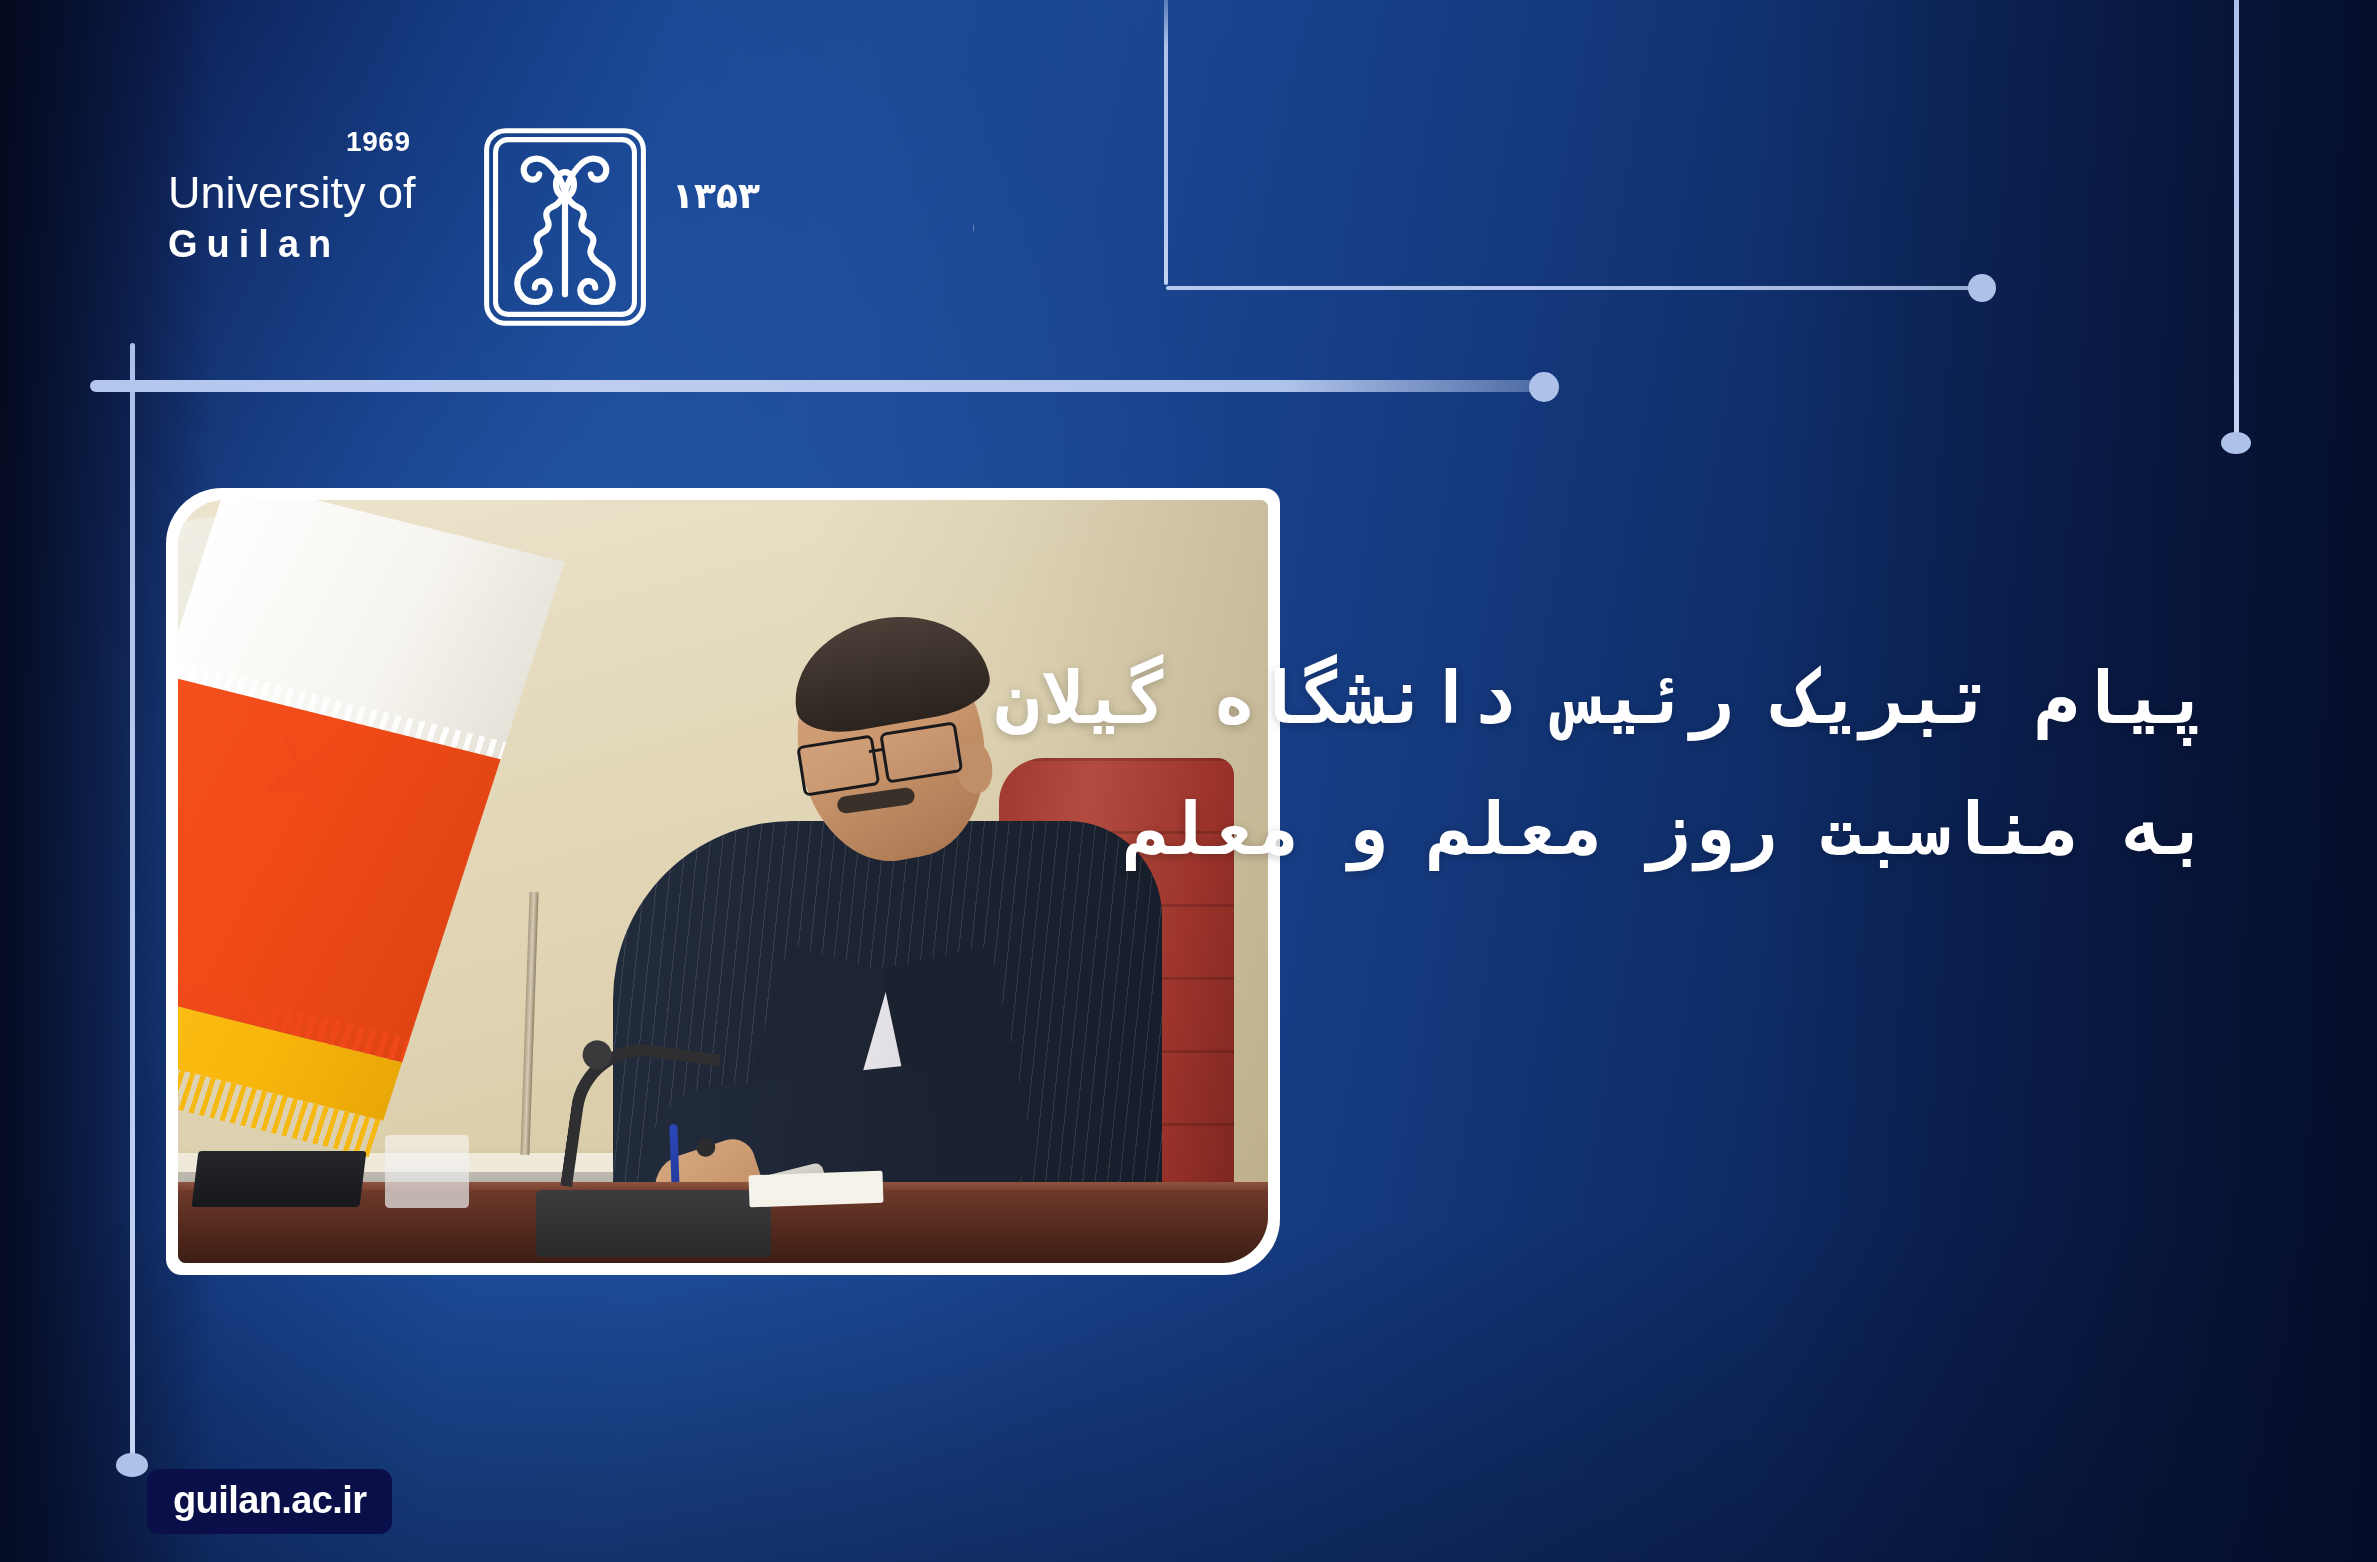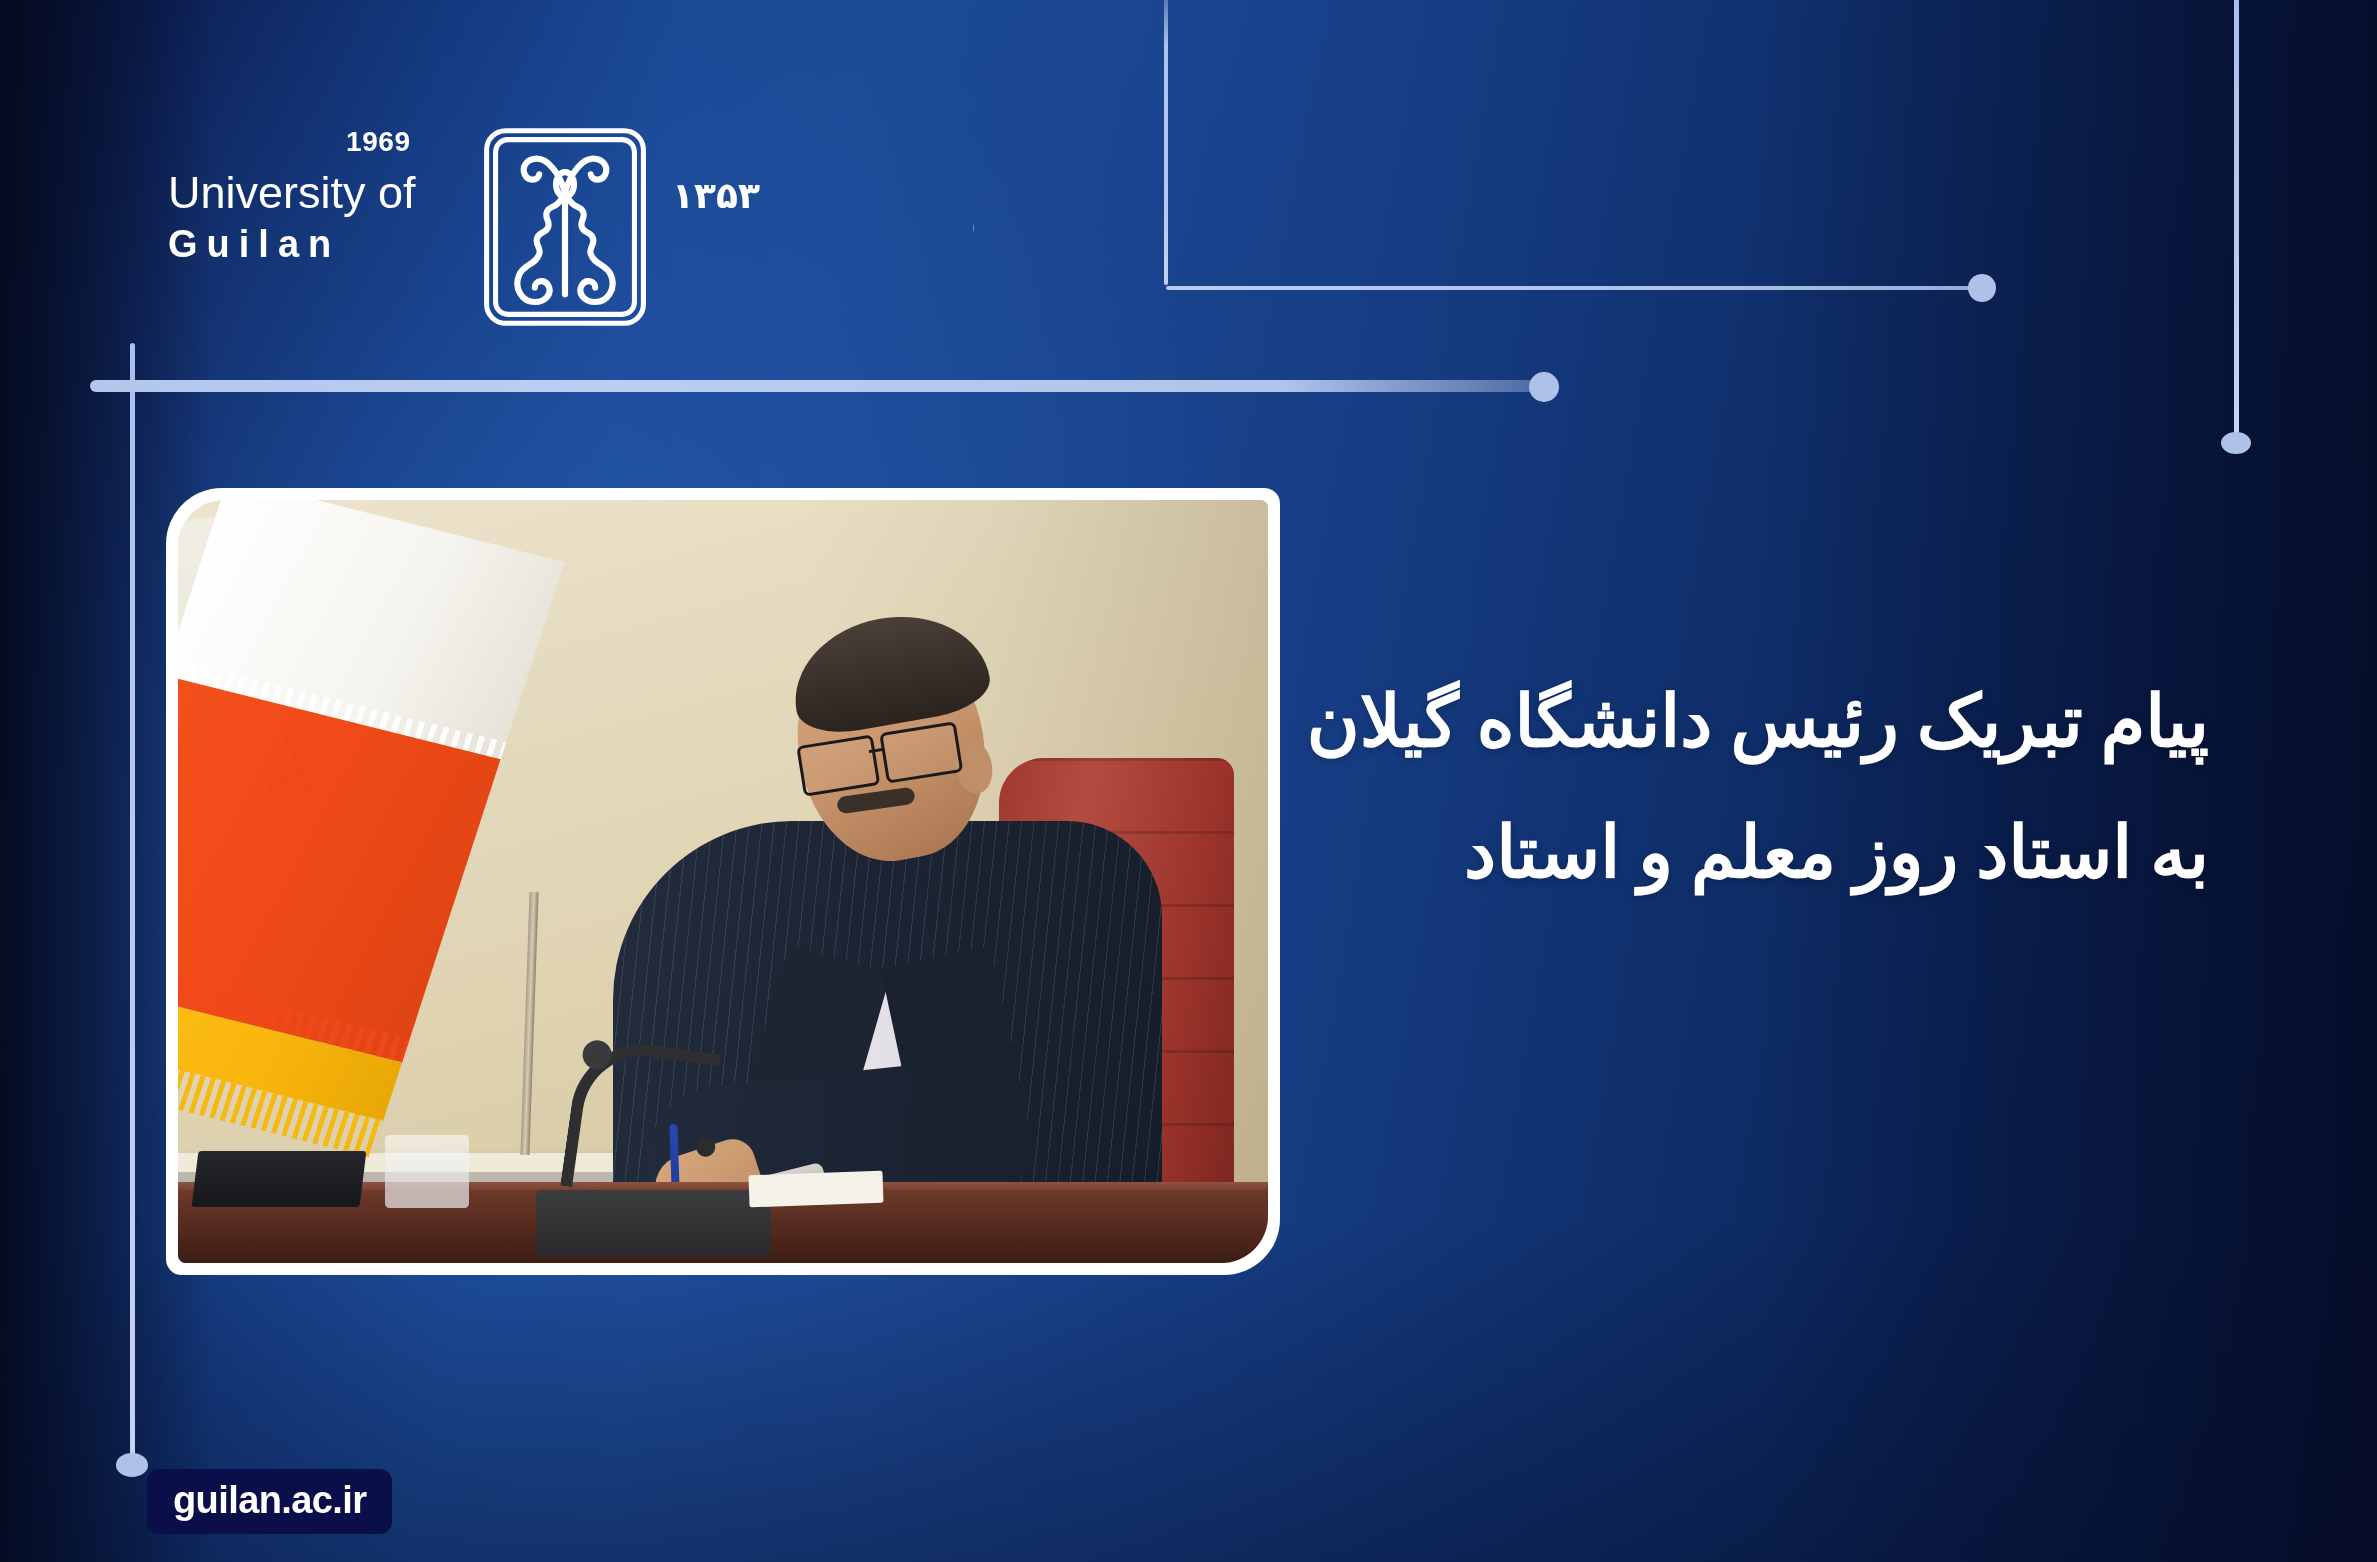--- a/index.html
+++ b/index.html
@@ -406,26 +406,26 @@
   .pen {
     position: absolute; left: 17px; bottom: -22.4px; width: 7.8px; height: 129px;
     background: linear-gradient(180deg, #2a47b8 0%, #1f3899 60%, #152766 100%);
     transform: rotate(16deg); border-radius: 3.9px;
   }
 
   
   .headline {
     position: absolute;
     right: 168px;
-    top: 657px;
+    top: 639px;
     width: 1064px;
     text-align: right;
     direction: rtl;
     color: #ffffff;
-    font-family: Liberation Serif, serif;
+    font-family: Liberation Mono, monospace;
     font-weight: bold;
     font-size: 72px;
     line-height: 1.82;
     letter-spacing: 0px;
     text-shadow: 0 2.2px 10px rgba(0,0,0,0.22);
   }
   .headline .ln { display: block; white-space: nowrap; }
 
   
   .url-badge {
@@ -581,19 +581,19 @@
         <div class="mic-neck">
           <div class="mic-head"></div>
         </div>
       </div>
       <div class="paper"></div>
     </div>
   </div>
 
   <div class="headline">
     <span class="ln">پیام تبریک رئیس دانشگاه گیلان</span>
-    <span class="ln">به استاد روز معلم و استاد</span>
+    <span class="ln">به مناسبت روز معلم و معلم</span>
   </div>
 
   <div class="url-badge">guilan.ac.ir</div>
 
 </div>
 
 
 </body></html>

